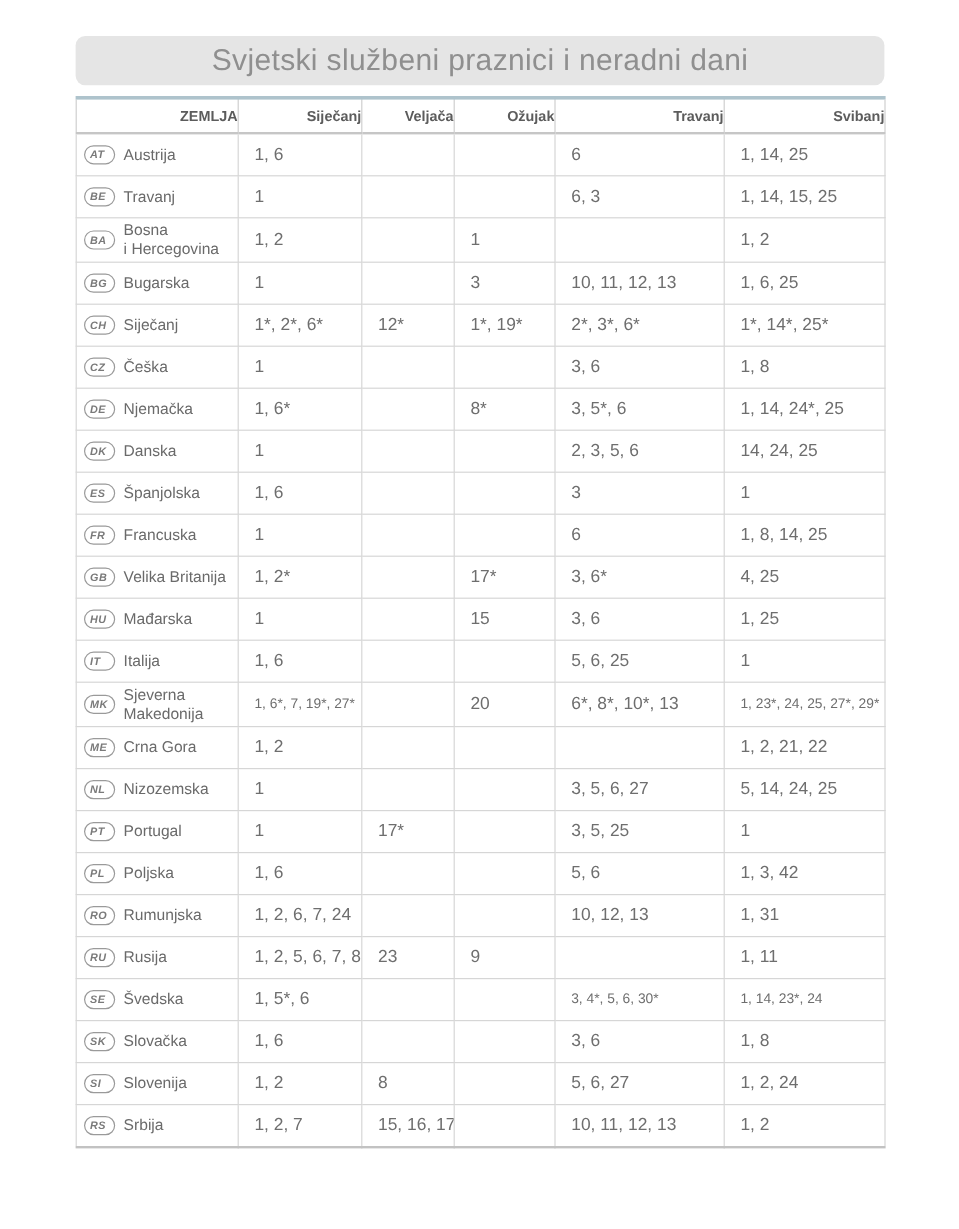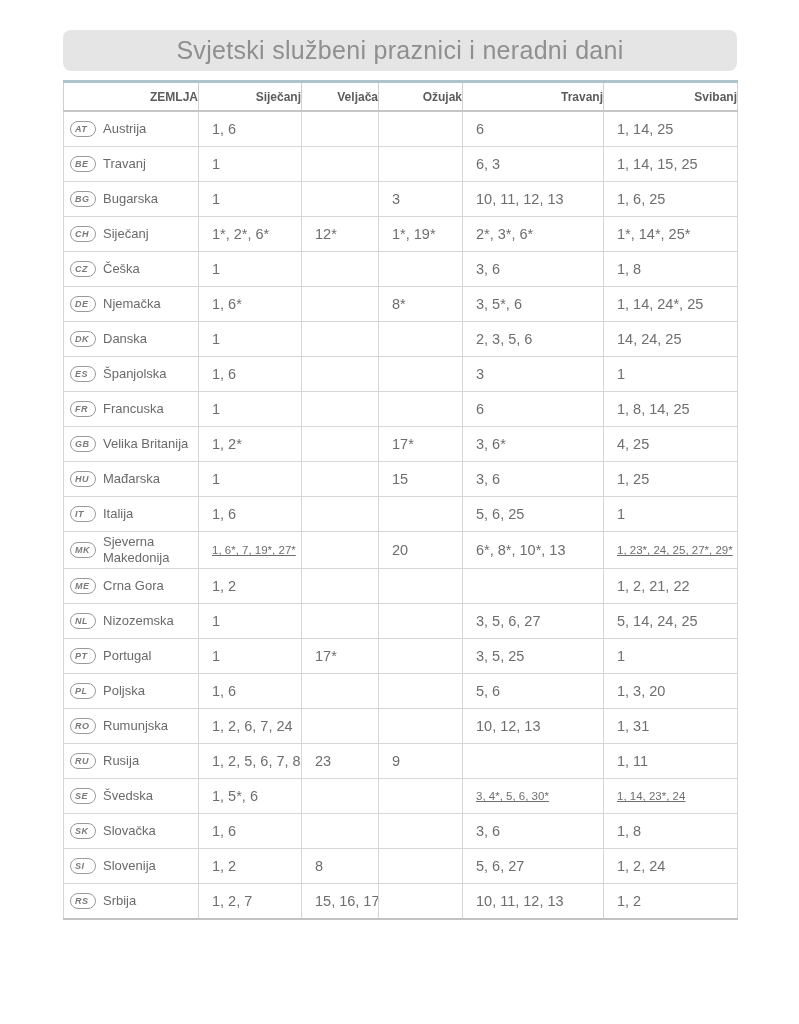--- a/index.html
+++ b/index.html
@@ -37,21 +37,21 @@
   }
   td.country-cell{padding:2px 2px 2px 6px;}
   .country-wrap{display:flex;align-items:center;gap:7px;}
   .badge{
     display:inline-block;flex:0 0 auto;
     border:1px solid #9a9a9a;border-radius:9px;
     font-size:9px;font-weight:bold;letter-spacing:0.4px;color:#7a7a7a;
     padding:2px 4px;min-width:16px;text-align:left;line-height:10px;font-style:italic;
   }
   .country-name{font-size:13px;color:#6a6a6a;line-height:16px;white-space:nowrap;}
-  td.small-val{font-size:11.5px;text-decoration:underline;}
+  td.small-val{font-size:11.5px;}
 </style>
 </head>
 <body>
 
 <div class="page">
 
   <div class="title-banner">Svjetski službeni praznici i neradni dani</div>
 
   <table class="holidays">
     <colgroup>
@@ -99,20 +99,36 @@
           </td>
           <td>1</td>
           <td></td>
           <td></td>
           <td>6, 3</td>
           <td>1, 14, 15, 25</td>
         </tr>
         <tr>
           <td class="country-cell">
             <div class="country-wrap">
+              <span class="badge">BA</span>
+              <div>
+                <div class="country-name">Bosna</div>
+                <div class="country-name">i Hercegovina</div>
+              </div>
+            </div>
+          </td>
+          <td>1, 2</td>
+          <td></td>
+          <td>1</td>
+          <td></td>
+          <td>1, 2</td>
+        </tr>
+        <tr>
+          <td class="country-cell">
+            <div class="country-wrap">
               <span class="badge">BG</span>
               <div>
                 <div class="country-name">Bugarska</div>
               </div>
             </div>
           </td>
           <td>1</td>
           <td></td>
           <td>3</td>
           <td>10, 11, 12, 13</td>
@@ -320,21 +336,21 @@
               <span class="badge">PL</span>
               <div>
                 <div class="country-name">Poljska</div>
               </div>
             </div>
           </td>
           <td>1, 6</td>
           <td></td>
           <td></td>
           <td>5, 6</td>
-          <td>1, 3, 20</td>
+          <td>1, 3, 42</td>
         </tr>
         <tr>
           <td class="country-cell">
             <div class="country-wrap">
               <span class="badge">RO</span>
               <div>
                 <div class="country-name">Rumunjska</div>
               </div>
             </div>
           </td>

